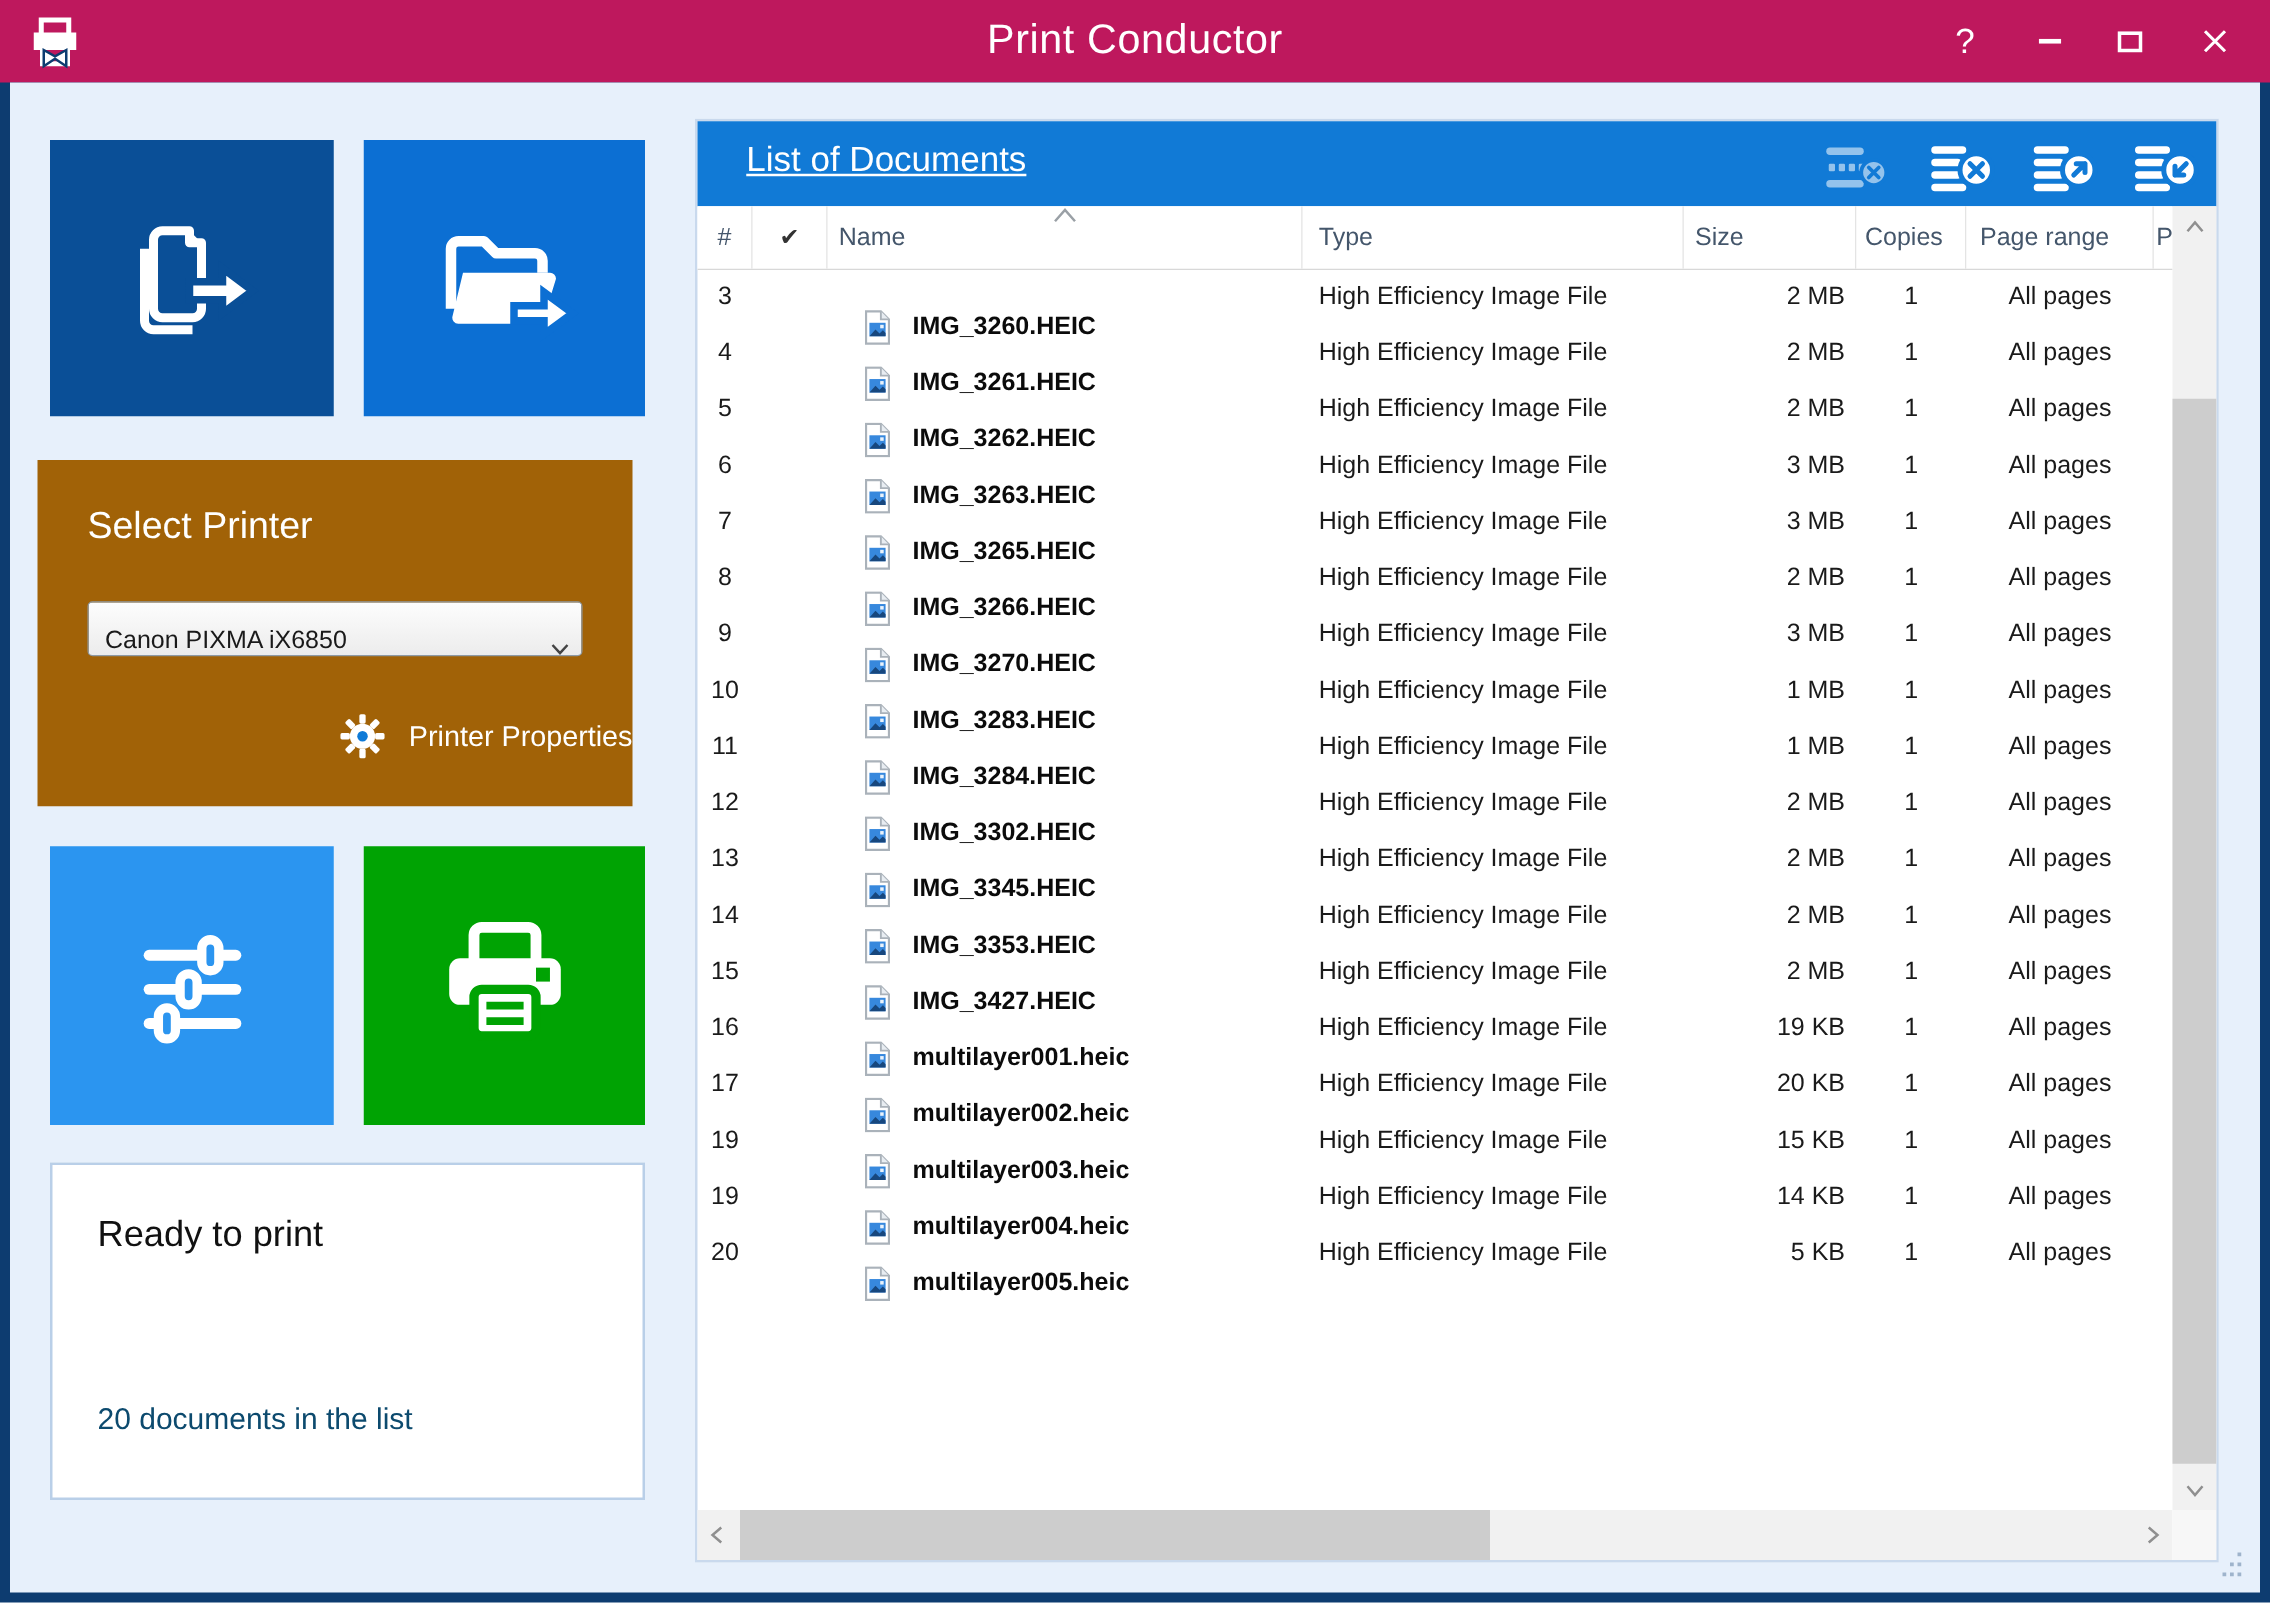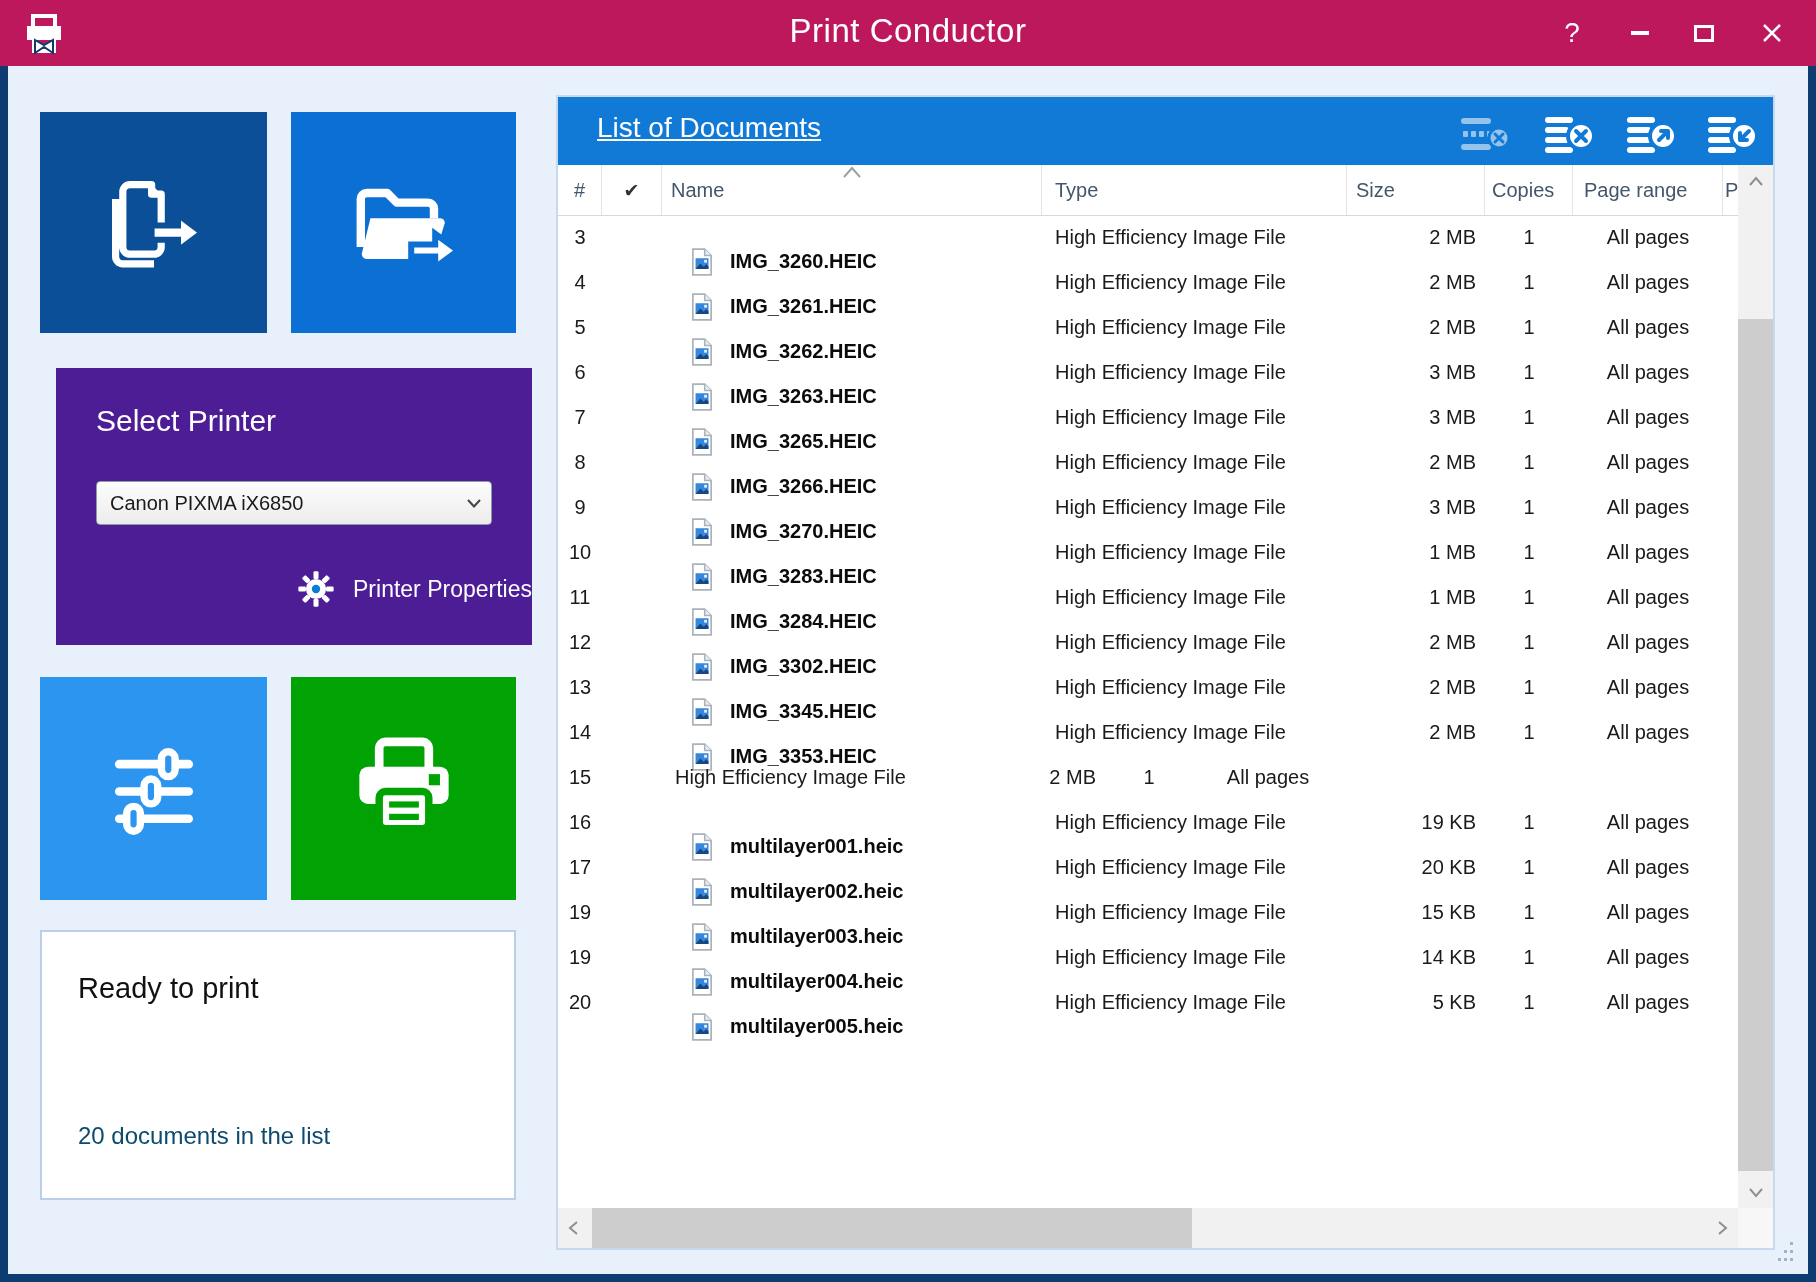--- a/index.html
+++ b/index.html
@@ -21,24 +21,24 @@
   .tb-max{right:84px;}
   .tb-close{right:16px;}
   
   .content{position:absolute;left:8px;top:66px;right:8px;bottom:8px;background:#e7f0fb;}
   .tile{position:absolute;cursor:pointer;display:flex;align-items:center;justify-content:center;}
   .tile-adddocs{left:32px;top:46px;width:227px;height:221px;background:#0a4f97;}
   .tile-addfolder{left:283px;top:46px;width:225px;height:221px;background:#0c6fd3;}
   .tile-settings{left:32px;top:611px;width:227px;height:223px;background:#2b95f0;}
   .tile-print{left:283px;top:611px;width:225px;height:223px;background:#00a303;}
   
-  .printer-panel{position:absolute;left:48px;top:302px;width:476px;height:277px;background:#4c1d95;}
+  .printer-panel{position:absolute;left:22px;top:302px;width:476px;height:277px;background:#a16207;}
   .pp-title{position:absolute;left:40px;top:36px;color:#fff;font-size:30px;font-weight:300;}
   .pp-combo{position:absolute;left:40px;top:113px;width:396px;height:44px;background:linear-gradient(#fdfdfd,#ececec);
-    border:1px solid #8e9aa5;border-radius:4px;box-sizing:border-box;display:flex;align-items:center;cursor:pointer;}
+    border:1px solid #8e9aa5;border-radius:4px;box-sizing:border-box;display:flex;align-items:flex-end;cursor:pointer;}
   .pp-combo-text{flex:1;padding-left:13px;font-size:20px;color:#1a1a1a;white-space:nowrap;overflow:hidden;}
   .pp-combo-arrow{width:34px;display:flex;align-items:center;justify-content:center;}
   .pp-props{position:absolute;left:0px;top:196px;width:476px;height:50px;display:flex;align-items:center;
     justify-content:flex-end;cursor:pointer;color:#fff;}
   .pp-props-label{font-size:23px;margin-left:16px;}
   
   .status-panel{position:absolute;left:32px;top:864px;width:476px;height:270px;background:#fff;
     border:2px solid #b9cfe8;box-sizing:border-box;}
   .status-line1{position:absolute;left:36px;top:40px;font-size:29px;color:#111;}
   .status-line2{position:absolute;left:36px;top:190px;font-size:24px;color:#0c4a6e;}
@@ -488,20 +488,30 @@
           </div>
           <div class="td c-type">High Efficiency Image File</div>
           <div class="td c-size">2 MB</div>
           <div class="td c-copies">1</div>
           <div class="td c-range">All pages</div>
           <div class="td c-extra"></div>
         </div>
         <div class="trow">
           <div class="td c-num">15</div>
           <div class="td c-check"></div>
+          <div class="td c-name">
+            <svg class="fileicon" width="22" height="28" viewBox="0 0 20 26">
+              <path d="M1.5 1 h11 l6 6 v18 h-17 z" fill="#fff" stroke="#aab2ba" stroke-width="1.6"></path>
+              <path d="M12.5 1 v6 h6" fill="#e8edf2" stroke="#aab2ba" stroke-width="1.4"></path>
+              <rect x="4" y="9.5" width="12" height="10" fill="#3788dd"></rect>
+              <path d="M4 19.5 l4.5 -5 l3 3 l2.5 -2.5 l2 2 v2.5 z" fill="#17477e"></path>
+              <rect x="12" y="11" width="2.6" height="2.6" fill="#e9f2fb"></rect>
+            </svg>
+            <span>IMG_3427.HEIC</span>
+          </div>
           <div class="td c-type">High Efficiency Image File</div>
           <div class="td c-size">2 MB</div>
           <div class="td c-copies">1</div>
           <div class="td c-range">All pages</div>
           <div class="td c-extra"></div>
         </div>
         <div class="trow">
           <div class="td c-num">16</div>
           <div class="td c-check"></div>
           <div class="td c-name">

